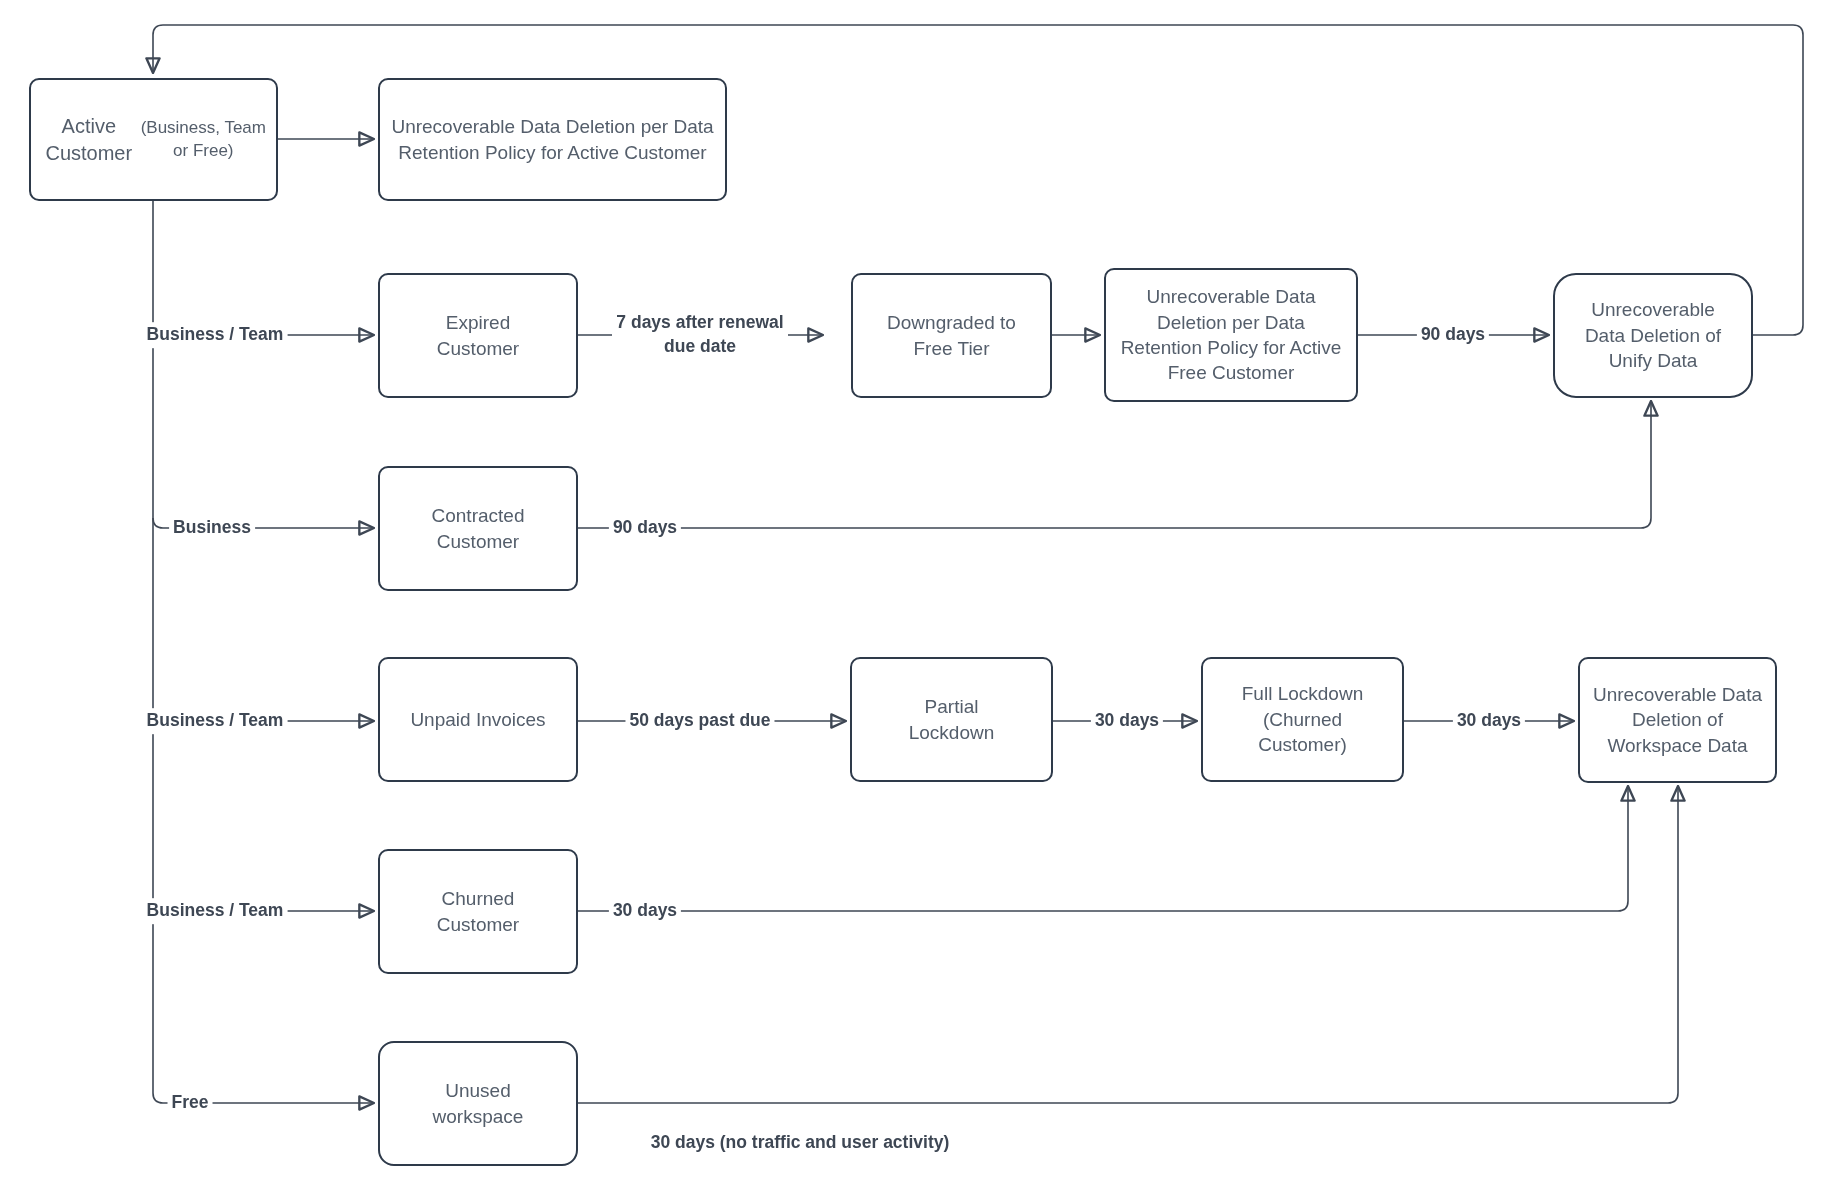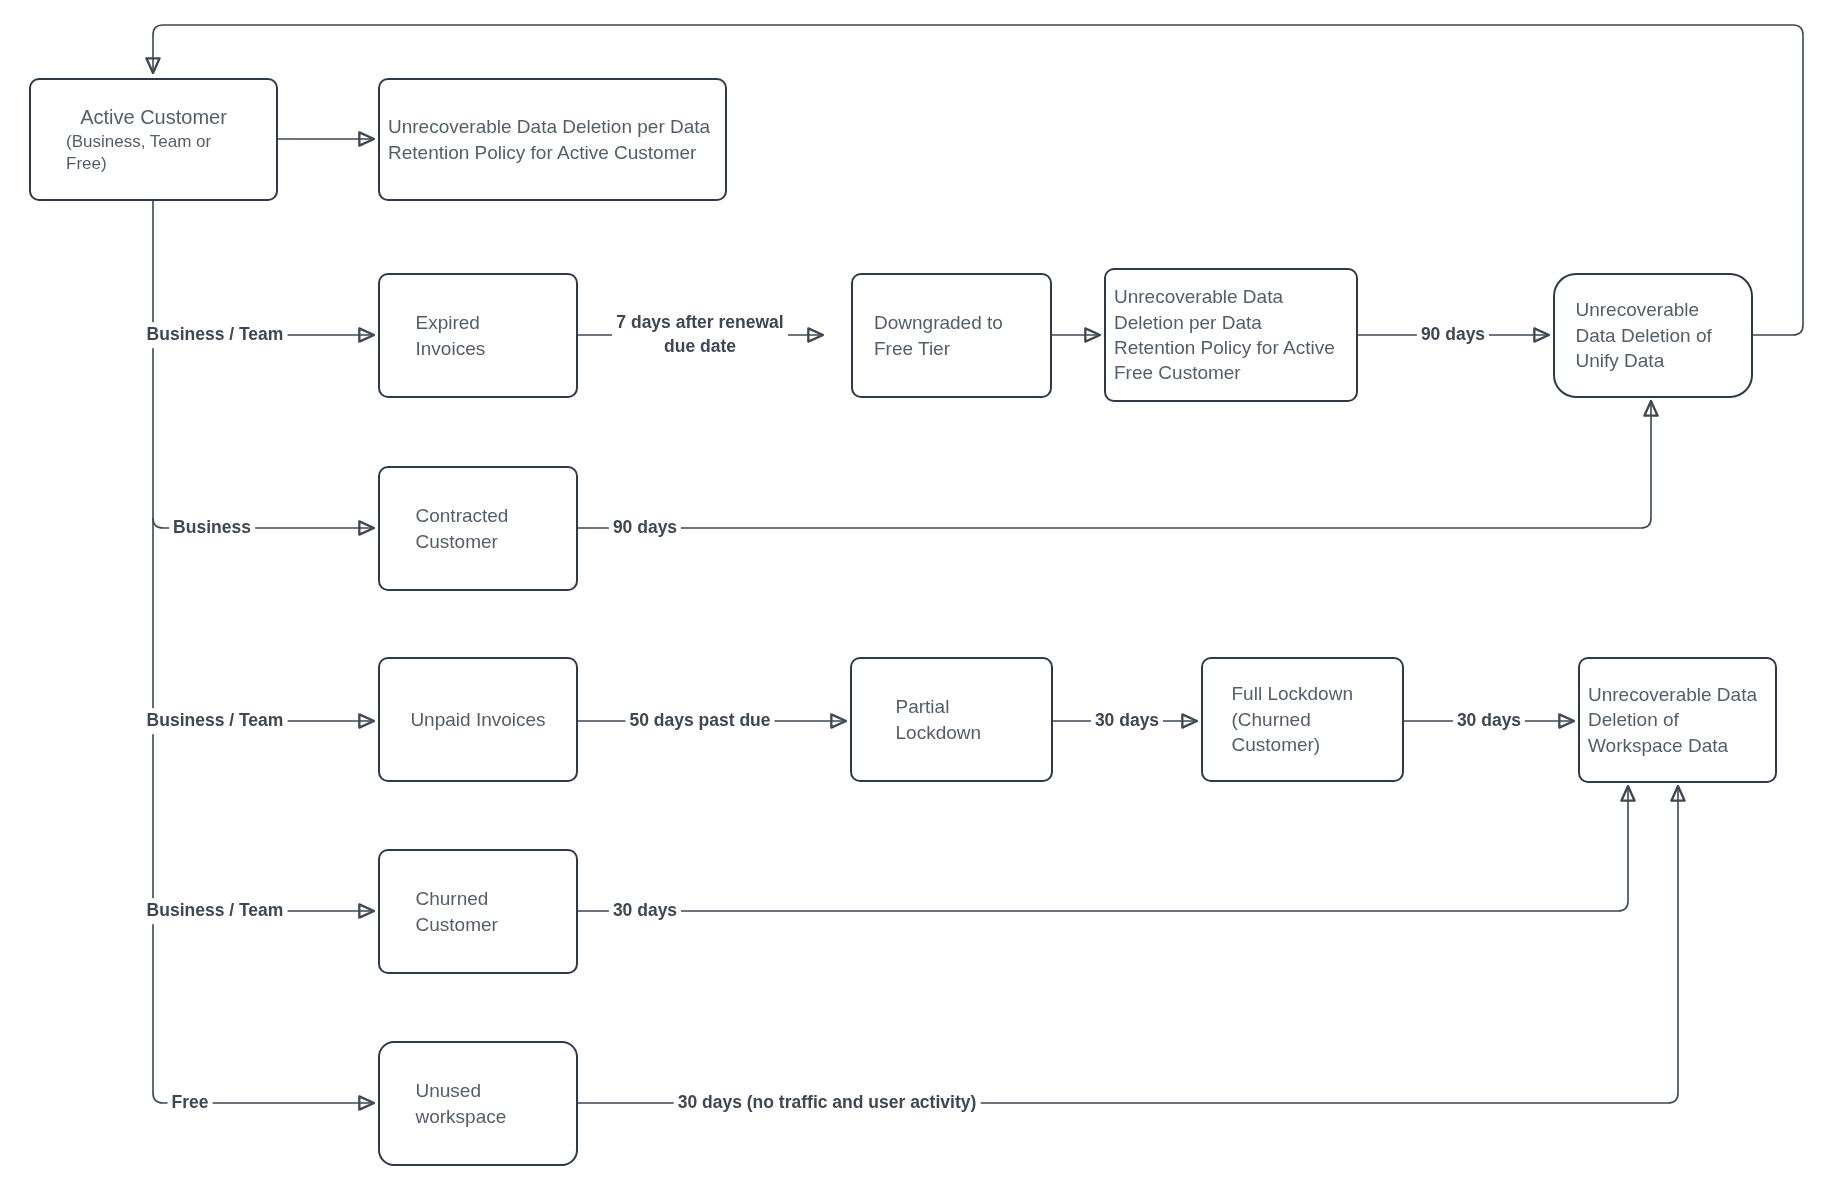--- a/index.html
+++ b/index.html
@@ -11,22 +11,23 @@
     overflow:hidden;
   }
   svg.wires{position:absolute;left:0;top:0;width:1834px;height:1198px;}
   svg.wires path{fill:none;stroke:#3e4754;stroke-width:1.6;stroke-linejoin:round;}
   .node{
     position:absolute;
     box-sizing:border-box;
     background:#ffffff;
     border:2.5px solid #2e3a4a;
     border-radius:10px;
-    display:flex;flex-direction:column;
+    display:flex;flex-direction:row;
     align-items:center;justify-content:center;
+    text-align:center;
     color:#545e6b;
     font-size:19px;line-height:1.34;
     padding:9px 8px;
   }
   .node .t{display:block;}
   .node .big{font-size:20px;}
   .node .small{font-size:17px;line-height:1.3;}
   .w110{max-width:112px;}
   .w120{max-width:125px;}
   .w140{max-width:142px;}
@@ -87,21 +88,21 @@
   <div class="node" style="left:29px;top:78px;width:249px;height:123px;">
     <span class="t big">Active Customer</span>
     <span class="t small w170">(Business, Team or Free)</span>
   </div>
 
   <div class="node" style="left:378px;top:78px;width:349px;height:123px;">
     <span class="t">Unrecoverable Data Deletion per Data Retention Policy for Active Customer</span>
   </div>
 
   <div class="node" style="left:378px;top:273px;width:200px;height:125px;">
-    <span class="t w120">Expired Invoices</span>
+    <span class="t w120">Expired Customer</span>
   </div>
 
   <div class="node" style="left:827px;top:273px;width:201px;height:125px;margin-left:24px;">
     <span class="t w150">Downgraded to Free Tier</span>
   </div>
 
   <div class="node" style="left:1104px;top:268px;width:254px;height:134px;">
     <span class="t">Unrecoverable Data Deletion per Data Retention Policy for Active Free Customer</span>
   </div>
 
@@ -146,15 +147,15 @@
 
   <div class="edge-label" style="left:215px;top:721px;">Business / Team</div>
   <div class="edge-label" style="left:700px;top:721px;">50 days past due</div>
   <div class="edge-label" style="left:1127px;top:721px;">30 days</div>
   <div class="edge-label" style="left:1489px;top:721px;">30 days</div>
 
   <div class="edge-label" style="left:215px;top:911px;">Business / Team</div>
   <div class="edge-label" style="left:645px;top:911px;">30 days</div>
 
   <div class="edge-label" style="left:190px;top:1103px;">Free</div>
-  <div class="edge-label" style="left:800px;top:1103px;margin-left:27px;">30 days (no traffic and user activity)</div>
+  <div class="edge-label" style="left:800px;top:1143px;">30 days (no traffic and user activity)</div>
 
 </div>
 
 </body></html>

